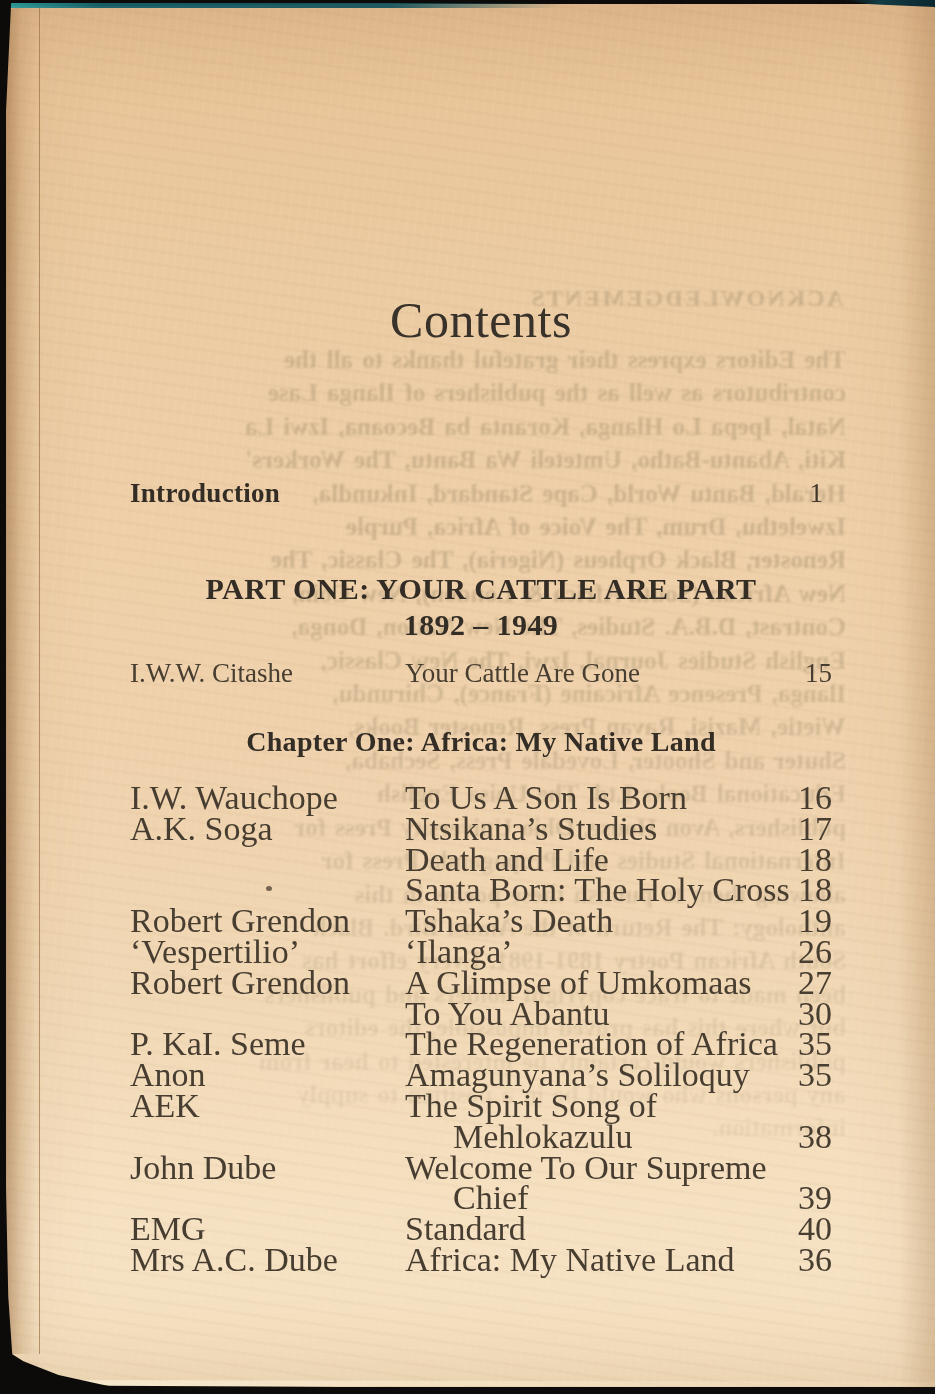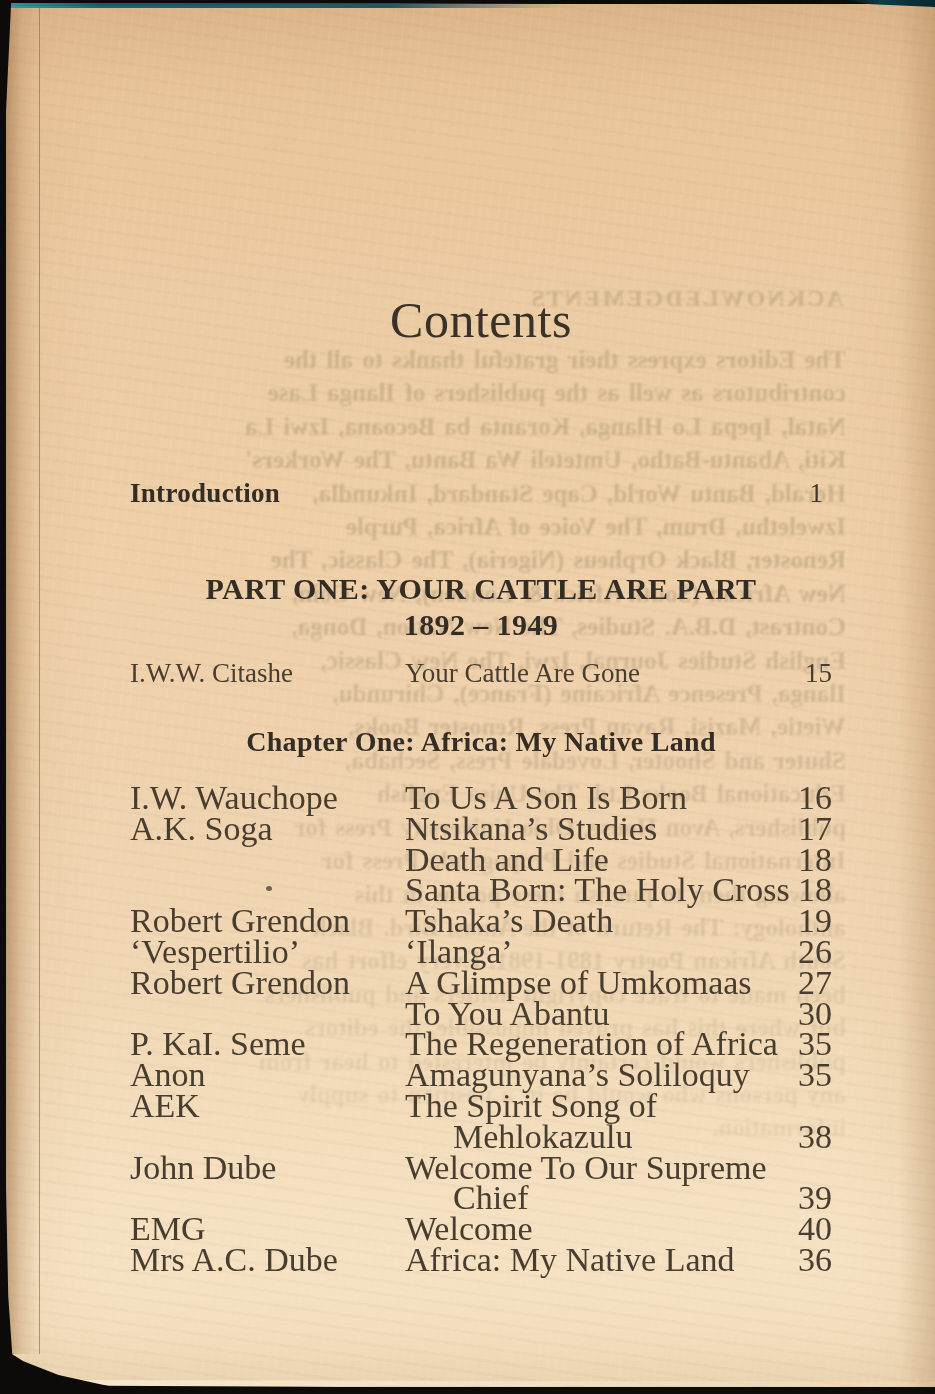--- a/index.html
+++ b/index.html
@@ -275,21 +275,21 @@
           <span class="col-title">Welcome To Our Supreme</span>
           <span class="col-page"></span>
         </div>
         <div class="toc-row indent">
           <span class="col-author"></span>
           <span class="col-title">Chief</span>
           <span class="col-page">39</span>
         </div>
         <div class="toc-row">
           <span class="col-author">EMG</span>
-          <span class="col-title">Welcome</span>
+          <span class="col-title">Standard</span>
           <span class="col-page">40</span>
         </div>
         <div class="toc-row">
           <span class="col-author">Mrs A.C. Dube</span>
           <span class="col-title">Africa: My Native Land</span>
           <span class="col-page">36</span>
         </div>
       </div>
 
     <div class="speck"></div>

